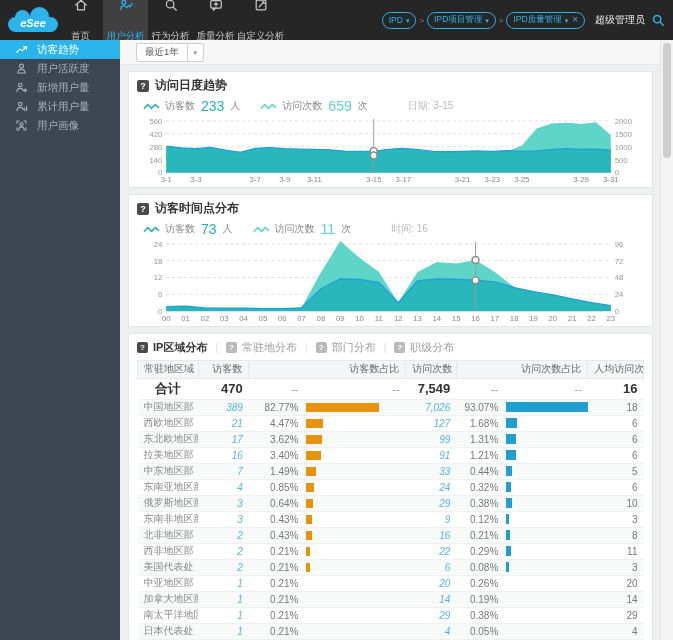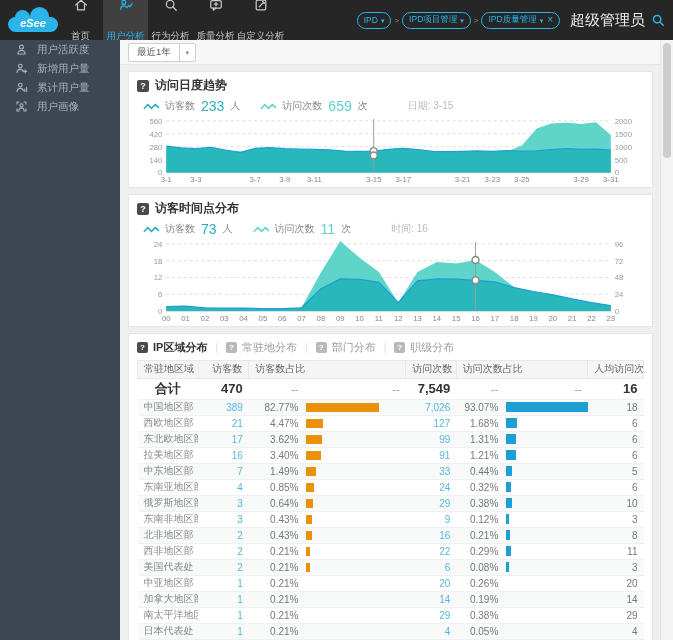--- a/index.html
+++ b/index.html
@@ -22,35 +22,35 @@
   .nav-tab svg{width:14px;height:14px;display:block;}
   .nav-label{font-size:9.5px;white-space:nowrap;}
   .nav-tab.active{background:#404040;color:var(--accent);}
   .header-right{margin-left:auto;display:flex;align-items:center;}
   .crumbs{display:flex;align-items:center;gap:3px;}
   .pill{border:1px solid var(--accent);color:var(--accent);border-radius:9px;height:15px;display:flex;
         align-items:center;padding:0 6px;font-size:8.5px;gap:3px;cursor:pointer;white-space:nowrap;text-align:center;}
   .pill .caret{font-size:7px;line-height:1;}
   .pill .close{font-size:10px;line-height:1;margin-left:1px;cursor:pointer;}
   .crumb-sep{color:#888;font-size:8px;}
-  .username{font-size:15px;color:#eee;margin:0 6px 0 10px;white-space:nowrap;cursor:pointer;}
+  .username{font-size:10px;color:#eee;margin:0 6px 0 10px;white-space:nowrap;cursor:pointer;}
   .actions{display:flex;align-items:center;gap:6px;}
   .action-icon{color:var(--accent);cursor:pointer;display:flex;}
   .action-icon svg{width:14px;height:14px;}
   
   .sidebar{position:absolute;top:40px;left:0;bottom:0;width:120px;background:var(--sidebar-bg,#3d4653);}
   .side-item{height:19px;display:flex;align-items:center;padding-left:15px;gap:9px;color:#a9b2bc;
              font-size:10.5px;cursor:pointer;}
   .side-item svg{width:13px;height:13px;flex:none;}
   .side-item.active{background:var(--accent);color:#fff;}
   
   .main{position:absolute;left:120px;top:40px;right:0;bottom:0;background:var(--page-bg,#edeff0);overflow:hidden;}
   .toolbar{height:18px;padding:3px 0 3px 8px;background:#f7f7f8;border-bottom:1px solid #e6e6e6;display:flex;}
   .range-btn{display:flex;background:#fff;border:1px solid #cfcfcf;border-radius:2px;height:17px;
-             font-size:9.5px;color:#555;cursor:pointer;}
+             font-size:9.5px;color:#555;cursor:pointer;margin-left:8px;}
   .range-btn .lbl{padding:0 8px;display:flex;align-items:center;}
   .range-btn .caret-box{width:15px;border-left:1px solid #cfcfcf;display:flex;align-items:center;
                         justify-content:center;color:#888;font-size:7px;}
   .card{background:#fff;border:1px solid #e3e5e6;margin:6px 20px 0 8px;padding:5px 8px 2px;}
   .card-title{display:flex;align-items:center;gap:6px;font-size:12px;font-weight:bold;color:#333;}
   .help{width:12px;height:12px;background:#4a4a4a;color:#fff;border-radius:2px;font-size:9px;
         display:inline-flex;align-items:center;justify-content:center;font-weight:bold;flex:none;}
   .legend{display:flex;align-items:center;margin:4px 0 0 6px;font-size:10px;color:#888;}
   .legend-items{display:flex;align-items:center;}
   .legend-item{display:flex;align-items:center;gap:5px;margin-right:20px;}
@@ -61,29 +61,29 @@
   
   .tabs-row{display:flex;align-items:center;gap:8px;margin:1px 0 5px 0;}
   .tab{display:flex;align-items:center;gap:5px;font-size:11px;color:#9d9d9d;cursor:pointer;white-space:nowrap;}
   .tab .help{background:#b9b9b9;width:11px;height:11px;font-size:8px;}
   .tab.active{color:#333;font-weight:bold;}
   .tab.active .help{background:#4a4a4a;}
   .tab-sep{color:#ddd;font-size:10px;}
   table{width:100%;border-collapse:collapse;table-layout:fixed;font-size:10px;color:#777;}
   thead th{background:#f4f5f6;border:1px solid #e7e8e9;height:15px;font-weight:normal;color:#666;
            padding:1px 6px;white-space:nowrap;overflow:hidden;}
-  th.al{text-align:left;} th.ar{text-align:right;} th.ac{text-align:left;}
+  th.al{text-align:left;} th.ar{text-align:right;} th.ac{text-align:right;}
   tbody td{border-bottom:1px solid #f0f0f0;height:15px;padding:0 6px;white-space:nowrap;overflow:hidden;}
   tbody tr:nth-child(even){background:#f8f9f9;}
   tr.total td{font-size:13px;font-weight:bold;color:#333;height:20px;background:#fff;}
   tr.total td.dash{color:#999;font-weight:normal;font-size:11px;}
   td.region{color:#888;text-align:left;}
   td.rc{text-align:right;}
   td.region-total{text-align:center;}
-  .num{color:var(--link-blue);cursor:pointer;}
+  .num{color:var(--link-blue);cursor:pointer;font-style:italic;}
   .bar{height:9px;background:var(--orange);}
   .bar.blue{height:10px;background:var(--bar-blue);}
   td.barcell{padding:0 2px;}
   
   .scrollbar{position:absolute;right:0;top:40px;bottom:0;width:12px;background:#f3f3f3;border-left:1px solid #e4e4e4;}
   .scrollbar .thumb{position:absolute;top:3px;left:2px;width:8px;height:115px;background:#cdcdcd;border-radius:4px;}
 </style>
 </head>
 <body>
 
@@ -165,20 +165,29 @@
           <svg viewBox="0 0 16 16" fill="none" stroke="currentColor" stroke-width="1.4" stroke-linecap="round" stroke-linejoin="round">
             <circle cx="7" cy="7" r="4.2" stroke-width="1.7"></circle>
             <path d="M10.2 10.2 L14 14" stroke-width="1.7"></path>
           </svg>
         </span>
       </div>
   </div>
 </div>
 
 <div class="sidebar" id="sidebar">
+    <div class="side-item active">
+      <span style="display: inline-flex;">
+        <svg viewBox="0 0 16 16" fill="none" stroke="currentColor" stroke-width="1.4" stroke-linecap="round" stroke-linejoin="round">
+          <polyline points="2,11.5 6,7.5 9,9.5 14,4.5"></polyline>
+          <path d="M10.5 4.5 h3.5 v3.5"></path>
+        </svg>
+      </span>
+      <span>访客趋势</span>
+    </div>
     <div class="side-item">
       <span style="display: inline-flex;">
         <svg viewBox="0 0 16 16" fill="none" stroke="currentColor" stroke-width="1.4" stroke-linecap="round" stroke-linejoin="round">
           <circle cx="8" cy="5" r="2.4"></circle>
           <path d="M3.5 13.5 C3.5 10 6 9 8 9 C10 9 12.5 10 12.5 13.5 Z"></path>
         </svg>
       </span>
       <span>用户活跃度</span>
     </div>
     <div class="side-item">

